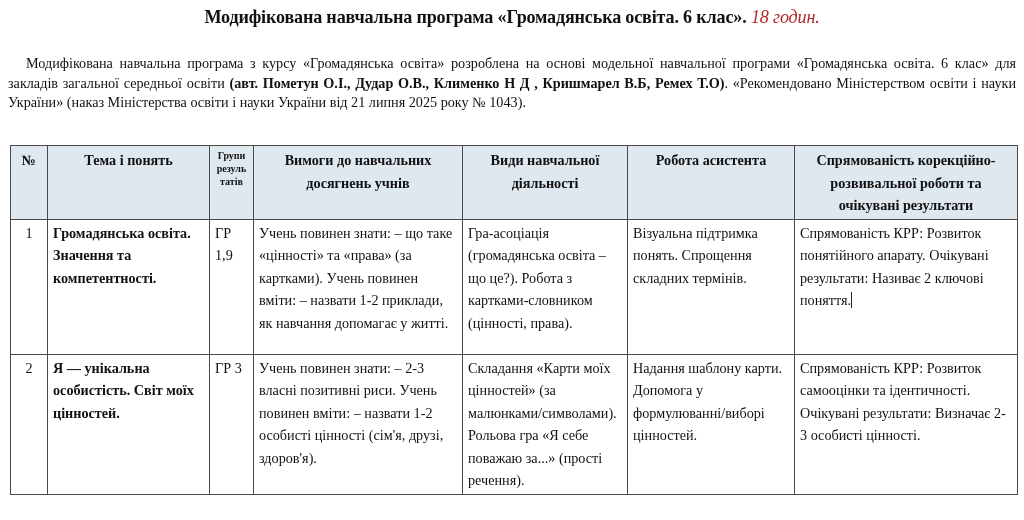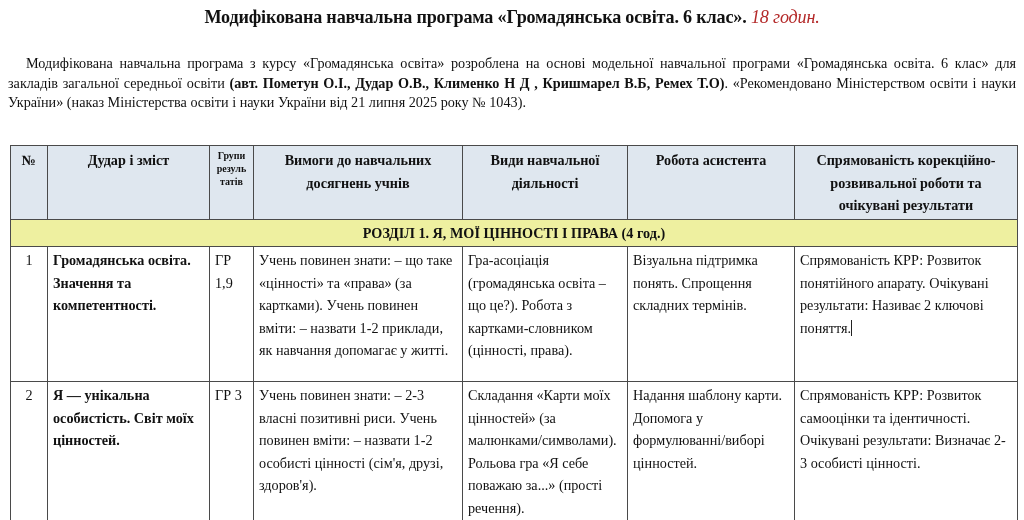--- a/index.html
+++ b/index.html
@@ -45,32 +45,29 @@
     <col style="width:162px">
     <col style="width:44px">
     <col style="width:209px">
     <col style="width:165px">
     <col style="width:167px">
     <col style="width:223px">
   </colgroup>
   <thead>
     <tr>
       <th>№</th>
-      <th>Дудар і зміст</th>
+      <th>Тема і понять</th>
       <th class="narrow">Групи резуль татів</th>
       <th>Вимоги до навчальних досягнень учнів</th>
       <th>Види навчальної діяльності</th>
       <th>Робота асистента</th>
       <th>Спрямованість корекційно-розвивальної роботи та очікувані результати</th>
     </tr>
   </thead>
   <tbody>
-    <tr class="section">
-      <td colspan="7">РОЗДІЛ 1. Я, МОЇ ЦІННОСТІ І ПРАВА (4 год.)</td>
-    </tr>
     <tr class="r1">
       <td class="num">1</td>
       <td class="topic">Громадянська освіта. Значення та компетентності.</td>
       <td>ГР 1,9</td>
       <td>Учень повинен знати: – що таке «цінності» та «права» (за картками). Учень повинен вміти: – назвати 1-2 приклади, як навчання допомагає у житті.</td>
       <td>Гра-асоціація (громадянська освіта – що це?). Робота з картками-словником (цінності, права).</td>
       <td>Візуальна підтримка понять. Спрощення складних термінів.</td>
       <td><span>Спрямованість КРР: Розвиток понятійного апарату. Очікувані результати: Називає 2 ключові поняття.</span><span class="caret"></span></td>
     </tr>
     <tr class="r2">

